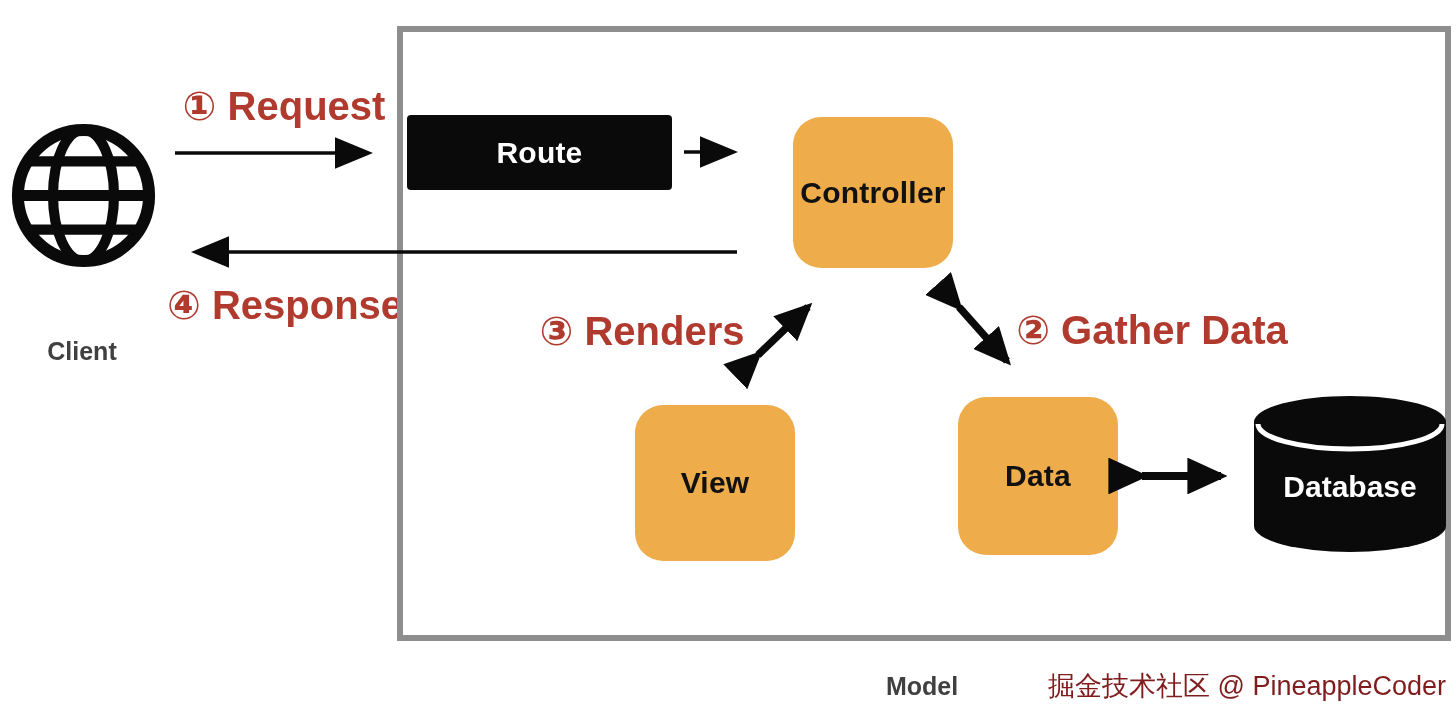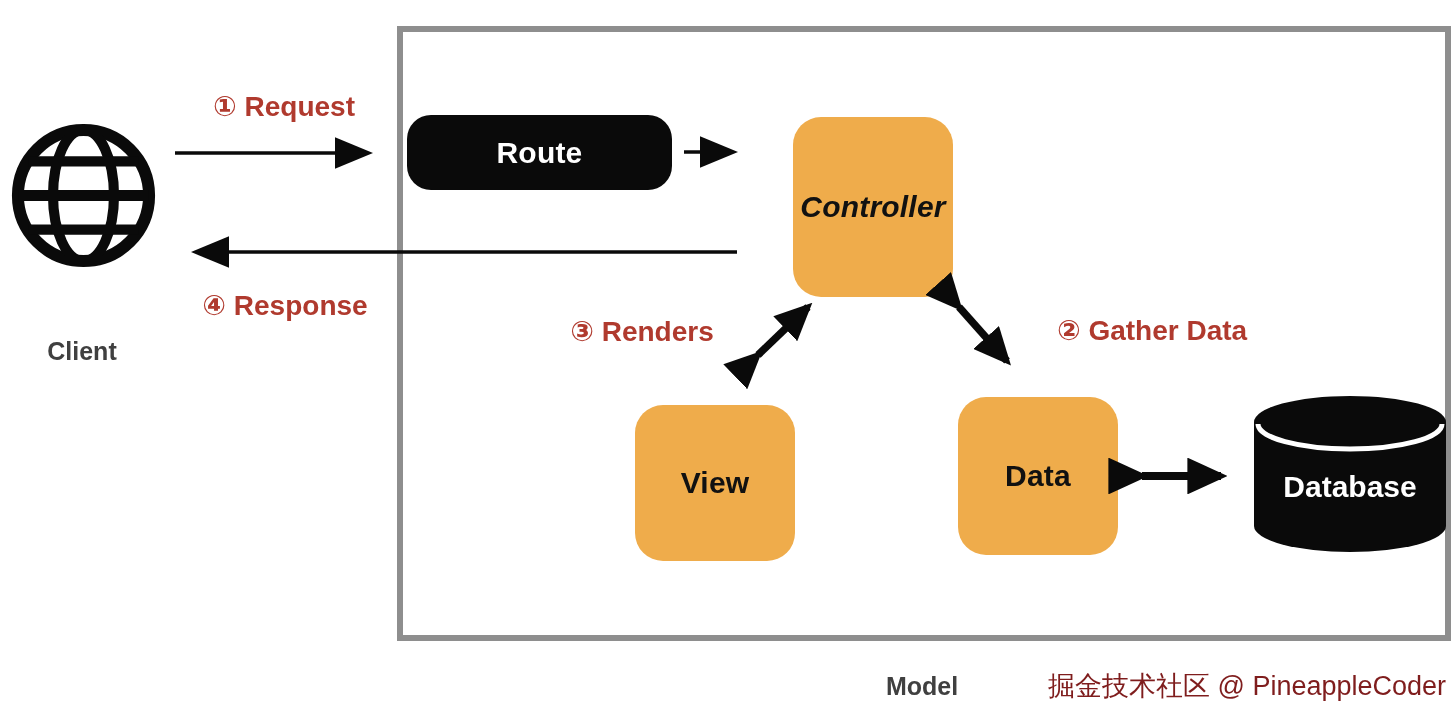--- a/index.html
+++ b/index.html
@@ -21,33 +21,33 @@
   }
   
   .node{
     display:flex;align-items:center;justify-content:center;
     box-sizing:border-box;
     font-weight:bold;
     font-size:30px;
     letter-spacing:.2px;
   }
   .node-dark{
-    background:#0A0A0A;color:#ffffff;border-radius:24px;
+    background:#0A0A0A;color:#ffffff;border-radius:4px;
   }
   .node-orange{
     background:#EFAC4B;color:#111111;border-radius:28px;
   }
   .route-box{left:407px;top:115px;width:265px;height:75px;}
-  .controller-box{left:793px;top:117px;width:160px;height:180px;font-style:italic;}
+  .controller-box{left:793px;top:117px;width:160px;height:151px;}
   .view-box{left:635px;top:397px;width:160px;height:156px;margin-top:8px;}
   .model-box{left:958px;top:397px;width:160px;height:158px;}
   
   .flow-label{
     color:#B03A2E;
-    font-size:28px;
+    font-size:40px;
     font-weight:600;
     white-space:nowrap;
   }
   
   .actor-label{
     color:#404040;
     font-size:25px;
     font-weight:600;
     white-space:nowrap;
   }

